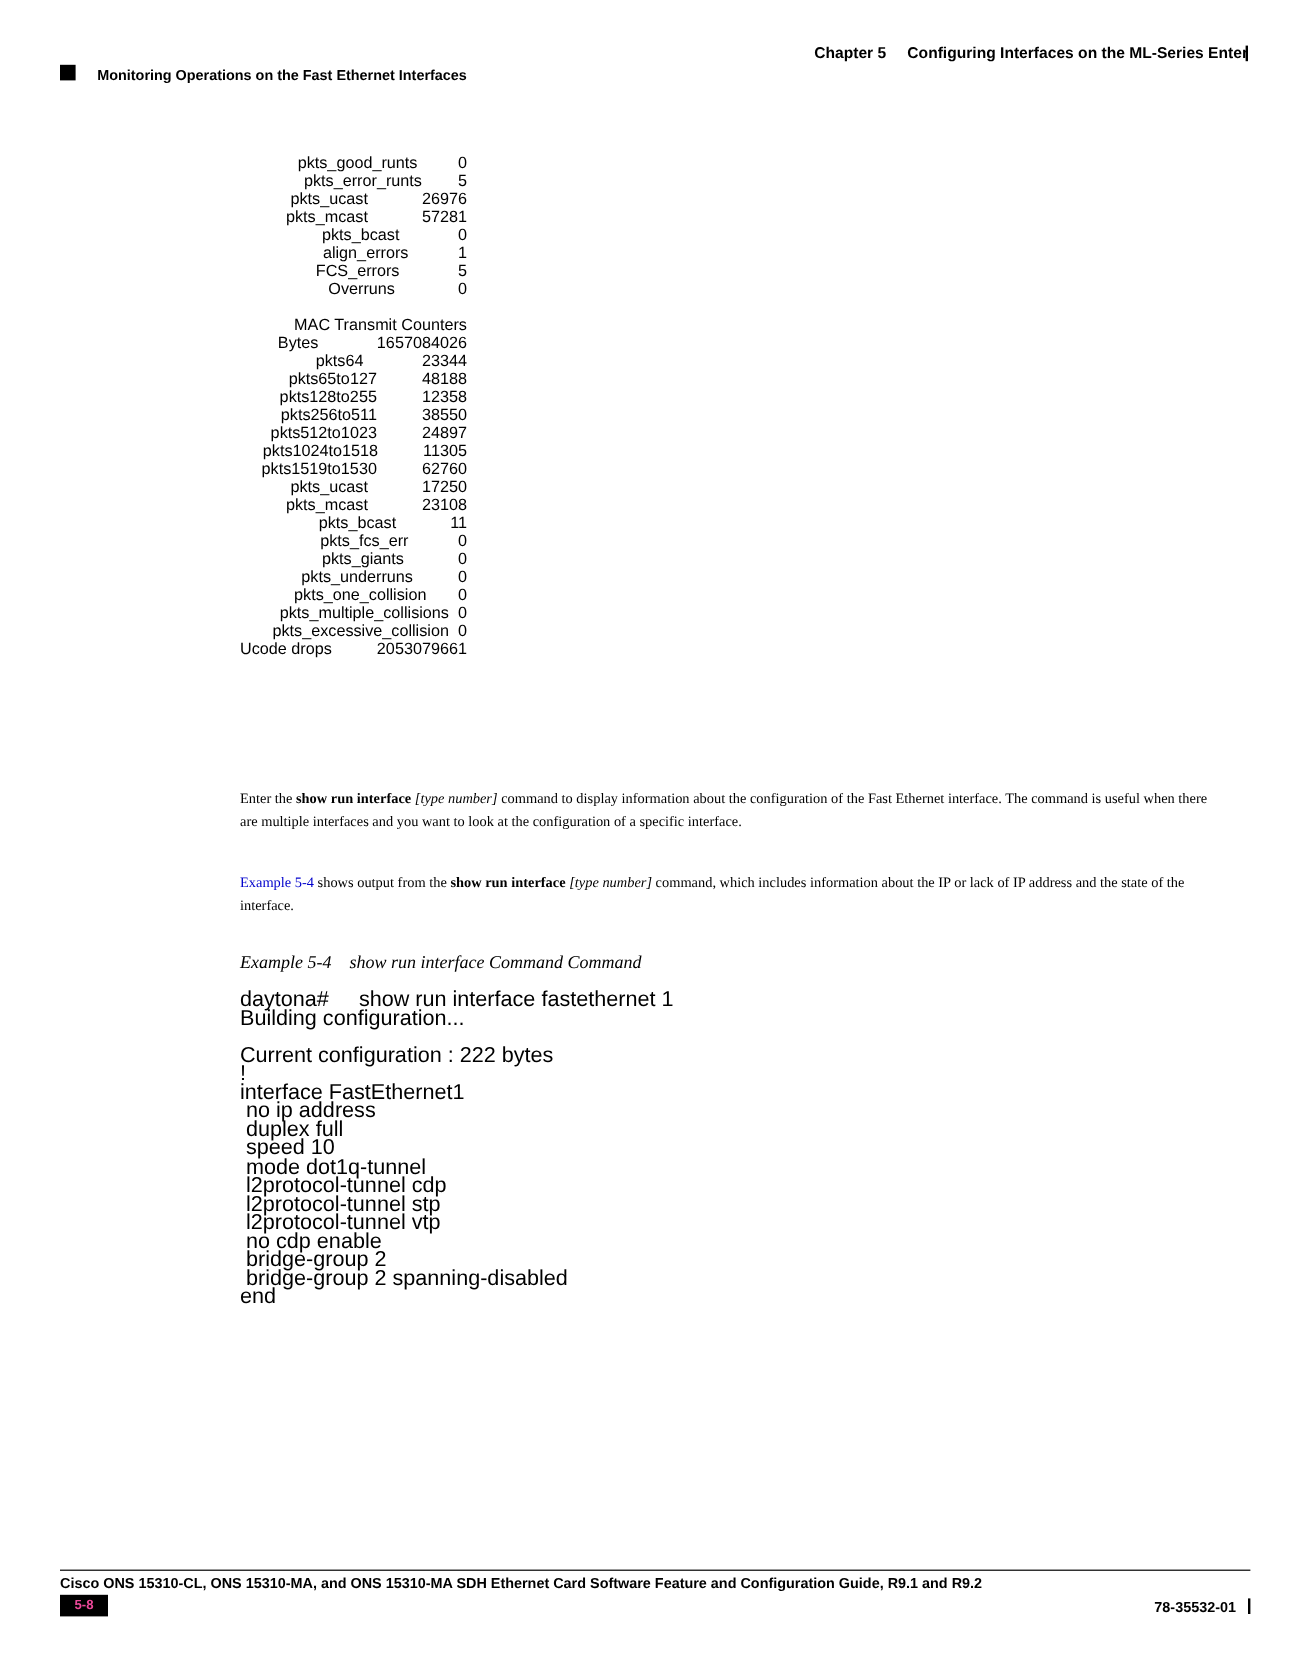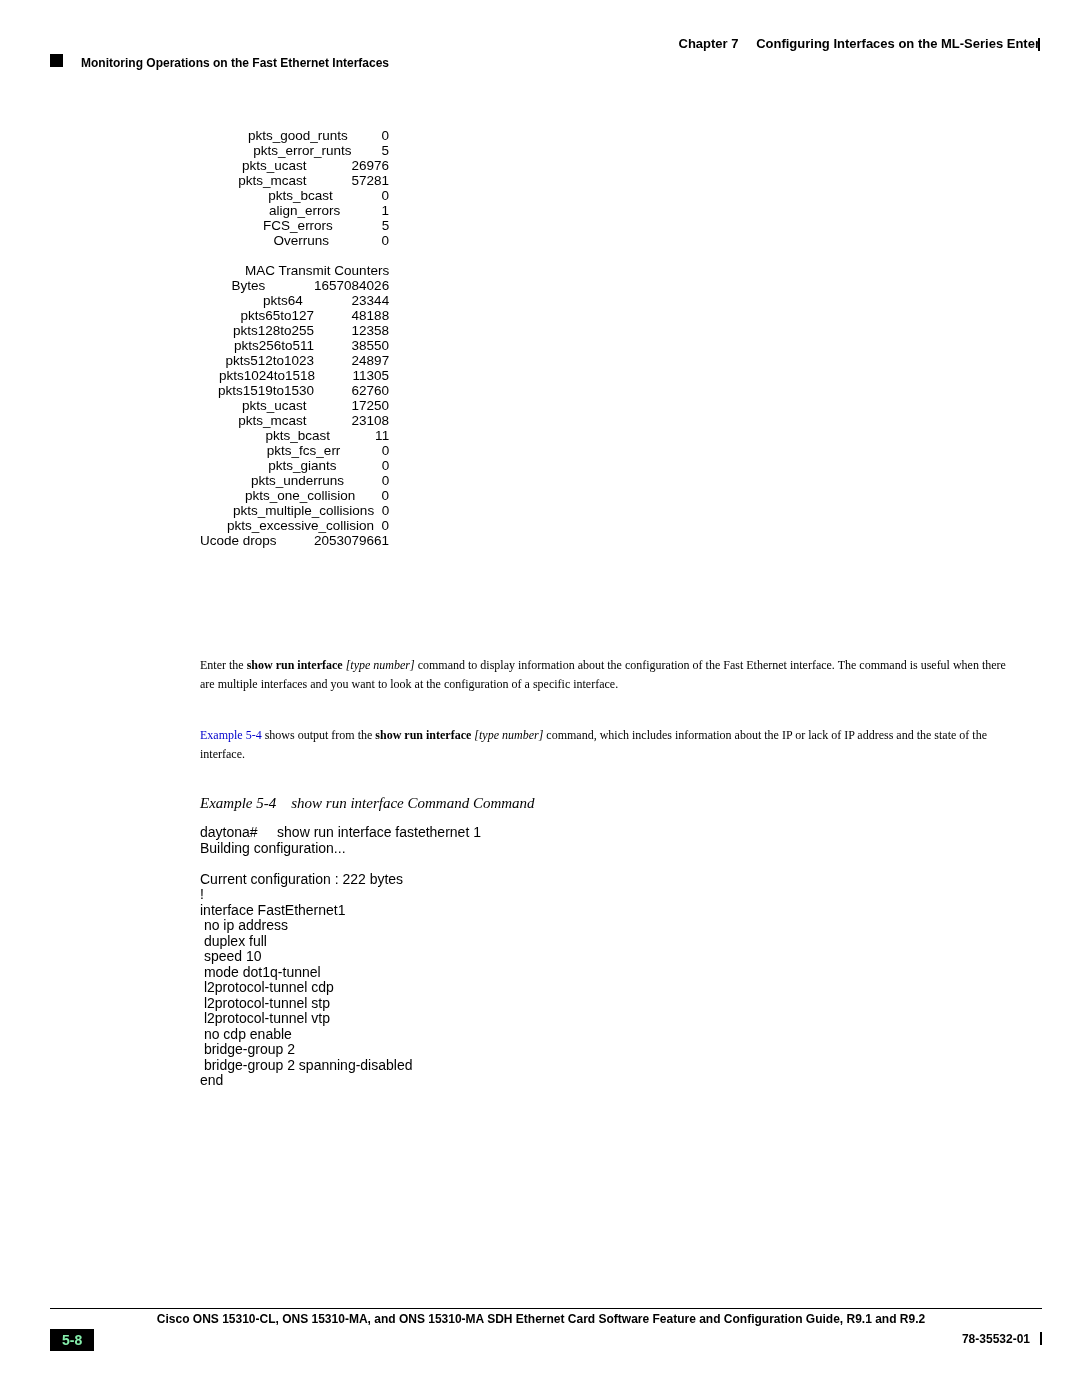--- a/index.html
+++ b/index.html
@@ -100,53 +100,53 @@
     top: 795px;
     font-family: "Times New Roman", Times, serif;
     font-style: italic;
     font-size: 15px;
   }
   .cli-block2 {
     position: absolute;
     left: 200px;
     top: 825px;
     font-family: Arial, Helvetica, sans-serif;
-    font-size: 14px;
+    font-size: 18px;
     line-height: 15.5px;
     white-space: pre;
   }
   .footer {
     position: absolute;
     left: 50px;
     right: 38px;
     bottom: 41px;
     border-top: 1px solid #000;
     padding-top: 3px;
   }
   .footer-line1 {
     font-family: Arial, Helvetica, sans-serif;
     font-weight: bold;
     font-size: 12px;
-    text-align: center;
+    text-align: left;
     margin-right: 10px;
   }
   .footer-bottom {
     position: relative;
     margin-top: 6px;
     height: 24px;
   }
   .page-badge {
     position: absolute;
     left: 0;
     top: -3px;
     background: #000;
-    color: #86efac;
-    font-family: Arial, Helvetica, sans-serif;
-    font-weight: bold;
-    font-size: 14px;
+    color: #ec4899;
+    font-family: Arial, Helvetica, sans-serif;
+    font-weight: bold;
+    font-size: 11px;
     padding: 3px 12px;
   }
   .doc-number {
     position: absolute;
     right: 12px;
     top: 0;
     font-family: Arial, Helvetica, sans-serif;
     font-weight: bold;
     font-size: 12px;
   }
@@ -161,21 +161,21 @@
 </style>
 </head>
 <body>
 
 <div class="page">
 
   <div class="header-square"></div>
 
   <div class="header">
     <div class="header-right">
-      <span class="chapter-label">Chapter 7</span>
+      <span class="chapter-label">Chapter 5</span>
       <span>Configuring Interfaces on the ML-Series Enter</span>
     </div>
     <div class="header-bar"></div>
   </div>
 
   <div class="header-left">
     <span class="header-left-text">Monitoring Operations on the Fast Ethernet Interfaces</span>
   </div>
 
   <div class="cli-block">pkts_good_runts         0

